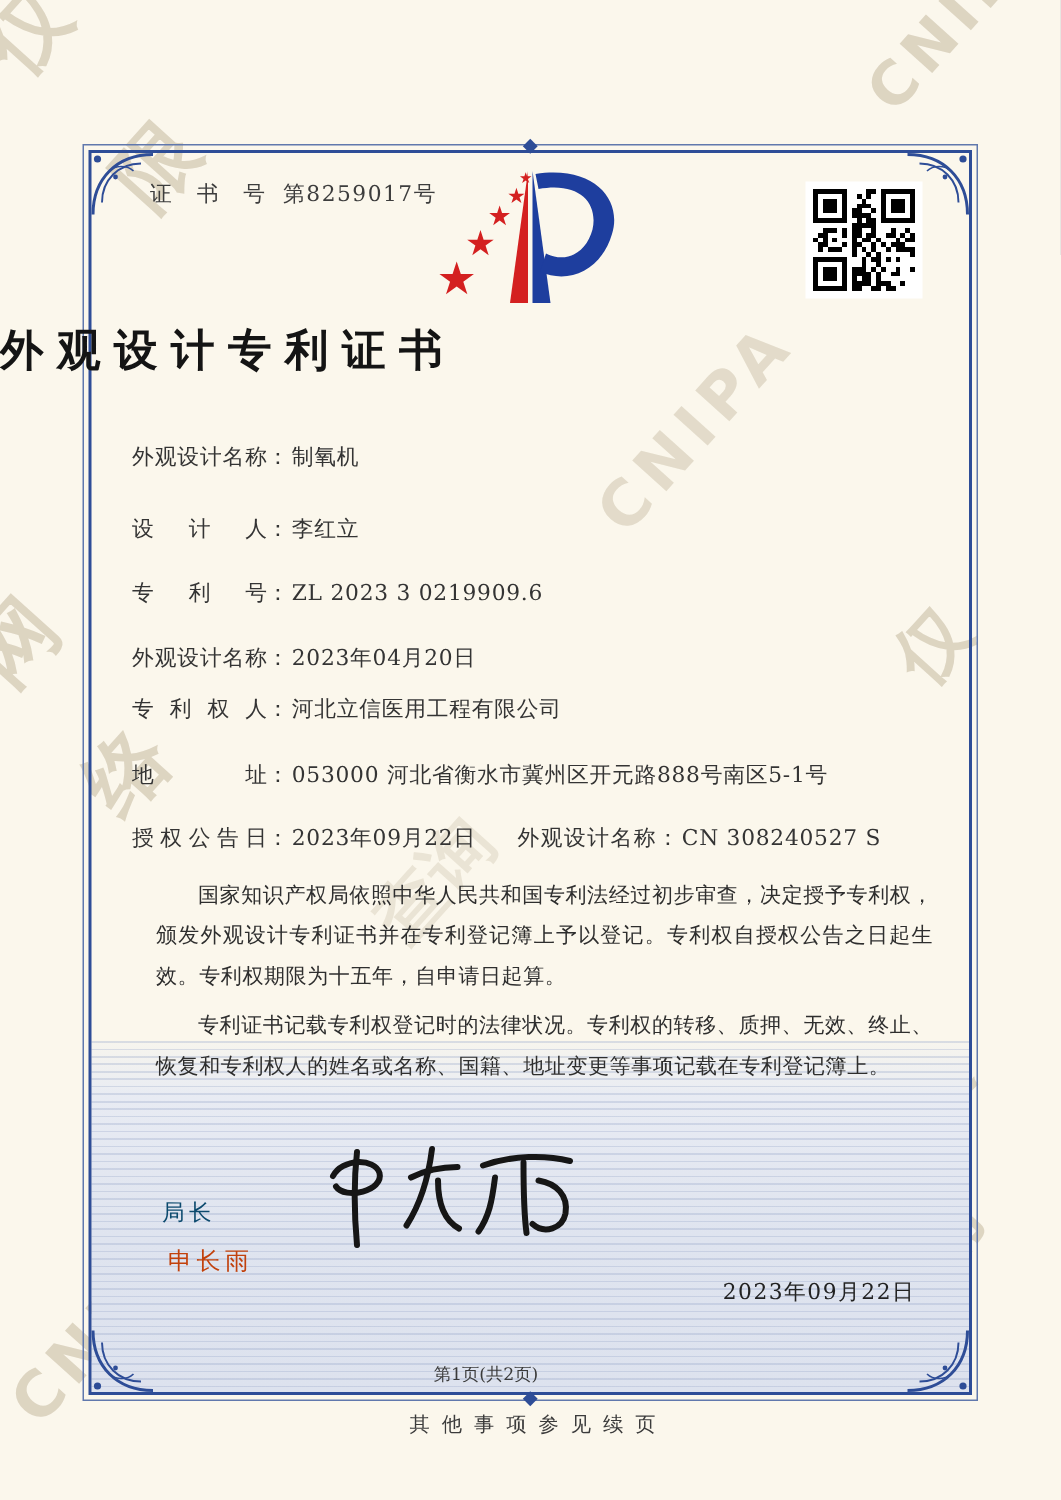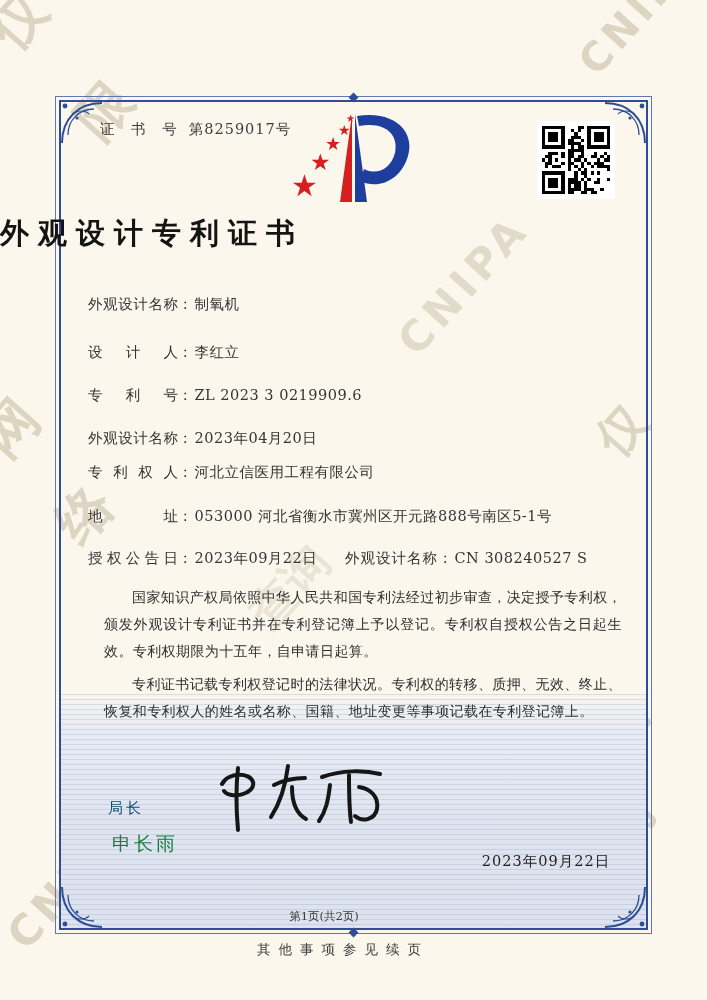--- a/index.html
+++ b/index.html
@@ -89,30 +89,30 @@
   .body-text{
     left:88px;top:584px;width:534px;z-index:4;
     font-size:14px;line-height:1.92;color:#2e2e2e;
     text-align:justify;letter-spacing:0.4px;
   }
   .body-text p{margin:0 0 6px 16px;text-indent:2em;}
 
   
   .director-title{left:108px;top:799px;font-size:15px;letter-spacing:3px;color:#0c4a6e;z-index:4;
     font-family:Liberation Sans, sans-serif;}
-  .director-name{left:112px;top:831px;font-size:19px;letter-spacing:3px;color:#15803d;z-index:4;
+  .director-name{left:112px;top:831px;font-size:16px;letter-spacing:3px;color:#c2410c;z-index:4;
     font-family:"DejaVu Sans","Liberation Sans",sans-serif;}
   .signature{left:200px;top:760px;width:195px;height:88px;z-index:4;}
   .issue-date{left:440px;top:852px;width:212px;text-align:center;font-size:14.5px;
     letter-spacing:1px;color:#222;z-index:4;}
 
   
   .page-num{left:0;top:909px;width:648px;text-align:center;font-size:11.5px;color:#3a3a3a;z-index:4;}
   .footer-note{left:0;top:941px;width:686px;text-align:center;font-size:13.5px;
-    letter-spacing:8px;color:#3b3b3b;z-index:4;}
+    letter-spacing:8px;color:#3b3b3b;z-index:4;padding-left:16px;}
 </style>
 </head>
 <body>
 
 <div id="page">
 
   <div class="wm" style="left:-8px;top:-16px;font-size:54px;">仅</div>
   <div class="wm" style="left:78px;top:74px;font-size:54px;">限</div>
   <div class="wm" style="left:560px;top:-14px;font-size:40px;letter-spacing:5px;">CNIPA</div>
   <div class="wm" style="left:378px;top:260px;font-size:42px;letter-spacing:6px;opacity:.8;">CNIPA</div>

